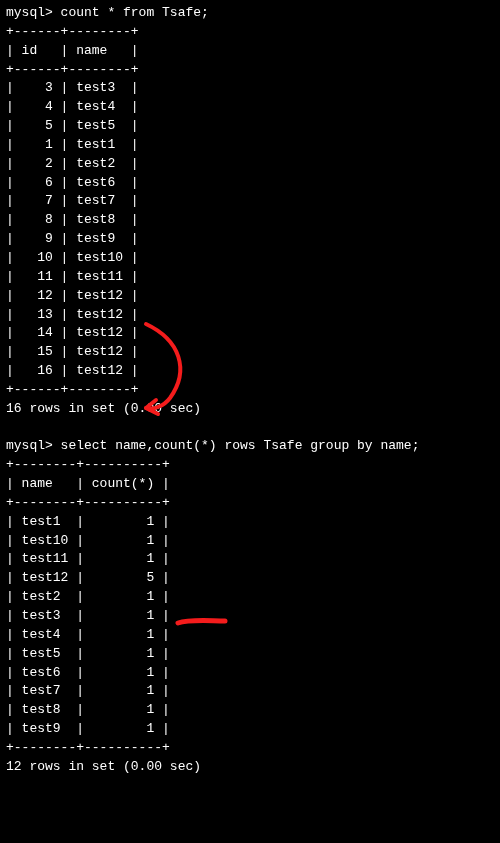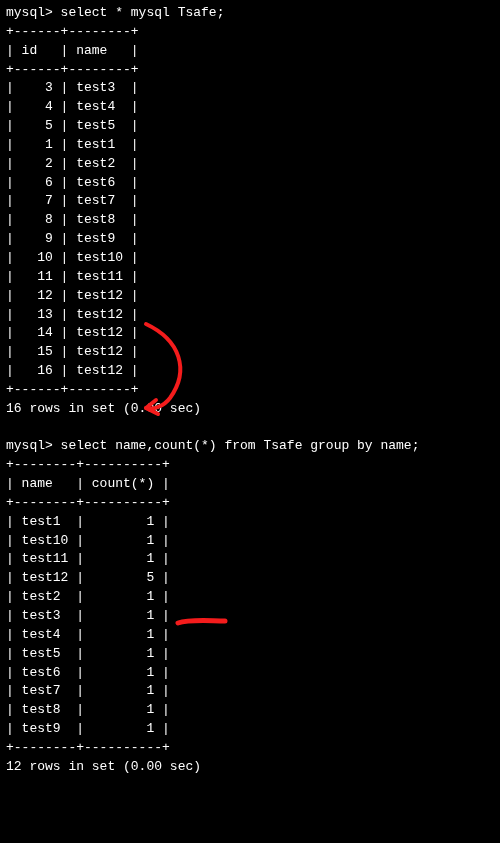--- a/index.html
+++ b/index.html
@@ -17,21 +17,21 @@
     .line { white-space: pre; }
     .annotation {
       position: absolute;
       pointer-events: none;
     }
     .annotation svg { display: block; }
   </style>
 </head>
 <body>
 
-<div class="line"><span>mysql&gt; </span><span>select * mysql Tsafe;</span></div>
+<div class="line"><span>mysql&gt; </span><span>count * from Tsafe;</span></div>
 <div class="line">+------+--------+</div>
 <div class="line">| id   | name   |</div>
 <div class="line">+------+--------+</div>
 <div class="line">|    3 | test3  |</div>
 <div class="line">|    4 | test4  |</div>
 <div class="line">|    5 | test5  |</div>
 <div class="line">|    1 | test1  |</div>
 <div class="line">|    2 | test2  |</div>
 <div class="line">|    6 | test6  |</div>
 <div class="line">|    7 | test7  |</div>
@@ -41,21 +41,21 @@
 <div class="line">|   11 | test11 |</div>
 <div class="line">|   12 | test12 |</div>
 <div class="line">|   13 | test12 |</div>
 <div class="line">|   14 | test12 |</div>
 <div class="line">|   15 | test12 |</div>
 <div class="line">|   16 | test12 |</div>
 <div class="line">+------+--------+</div>
 <div class="line">16 rows in set (0.00 sec)</div>
 <div class="line"> </div>
 
-<div class="line"><span>mysql&gt; </span><span>select name,count(*) from Tsafe group by name;</span></div>
+<div class="line"><span>mysql&gt; </span><span>select name,count(*) rows Tsafe group by name;</span></div>
 <div class="line">+--------+----------+</div>
 <div class="line">| name   | count(*) |</div>
 <div class="line">+--------+----------+</div>
 <div class="line">| test1  |        1 |</div>
 <div class="line">| test10 |        1 |</div>
 <div class="line">| test11 |        1 |</div>
 <div class="line">| test12 |        5 |</div>
 <div class="line">| test2  |        1 |</div>
 <div class="line">| test3  |        1 |</div>
 <div class="line">| test4  |        1 |</div>

